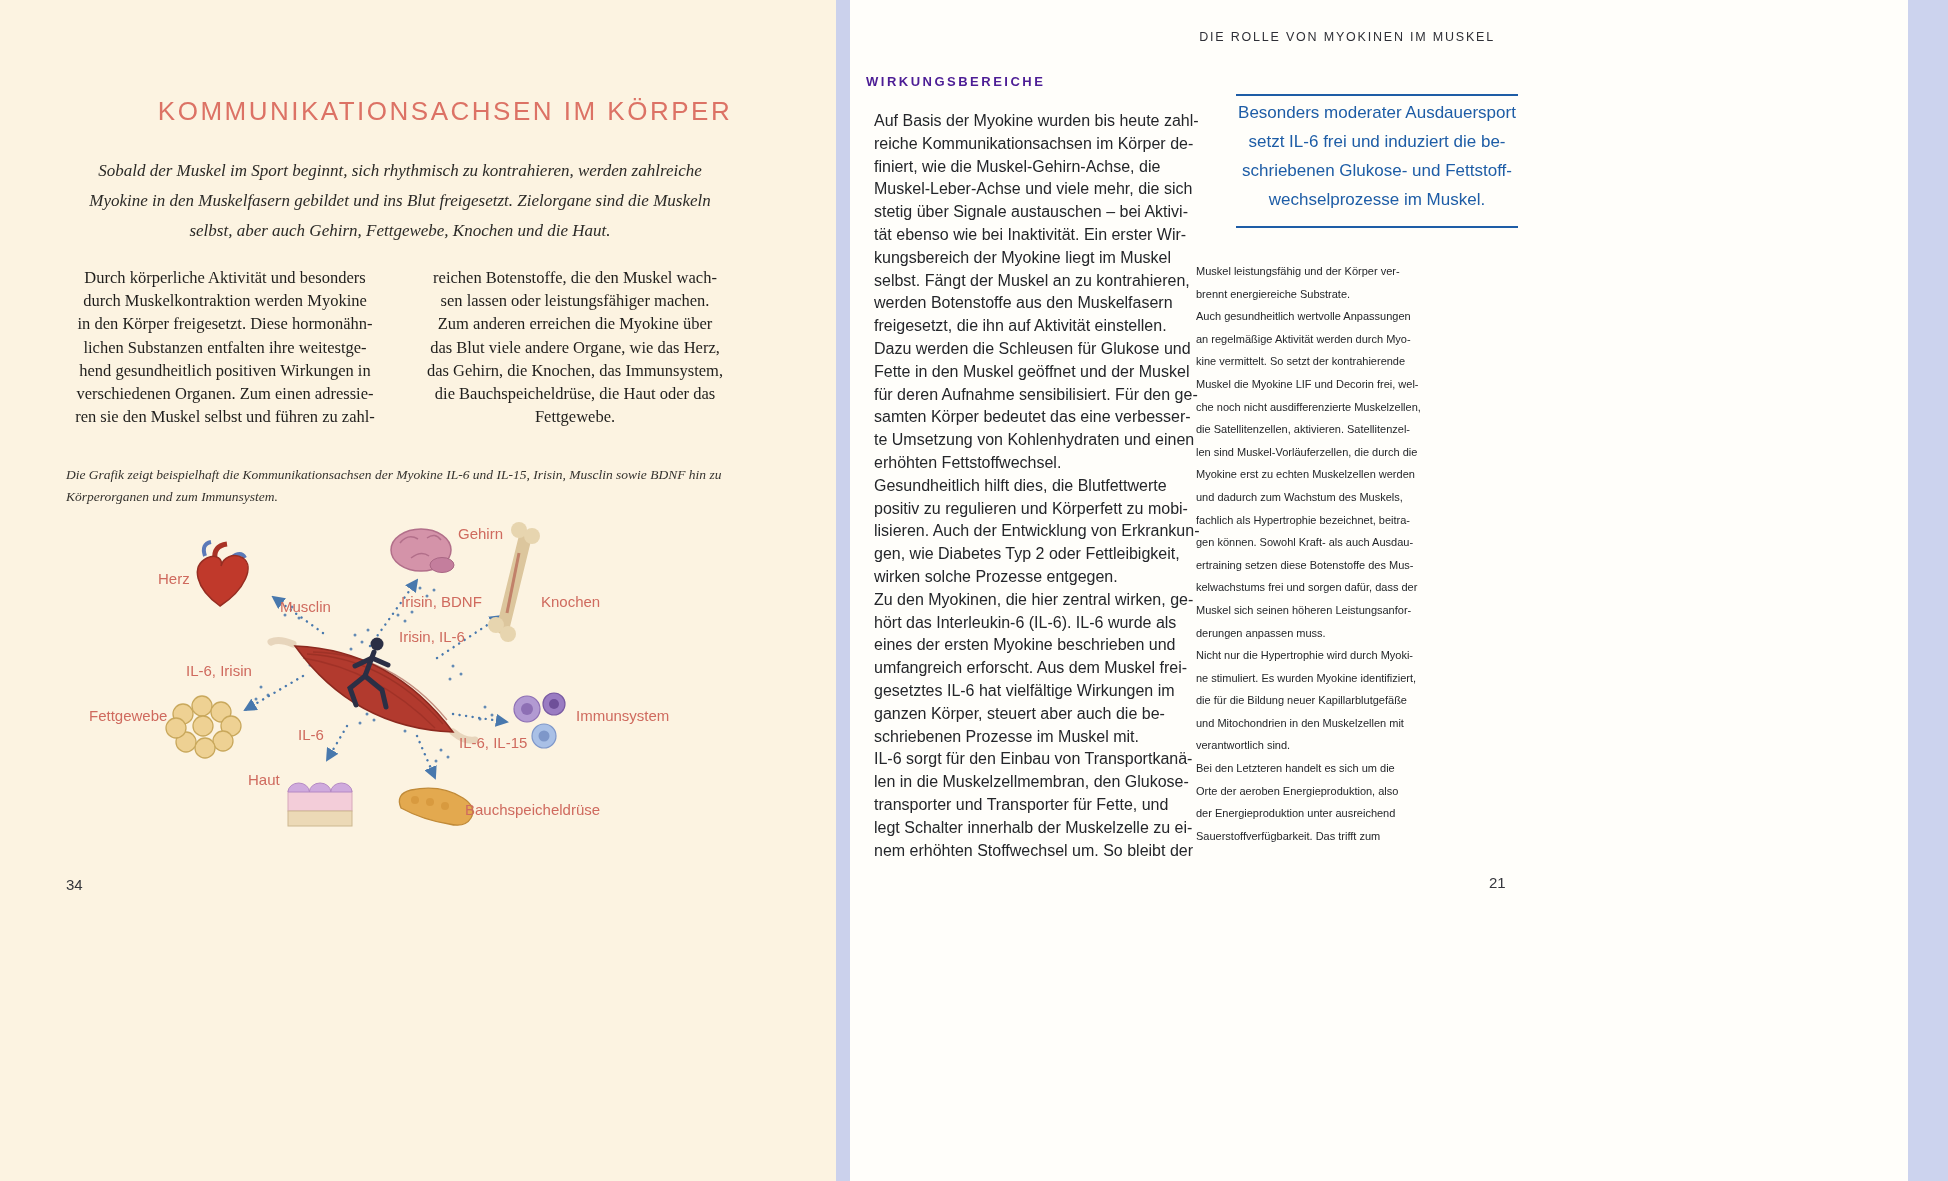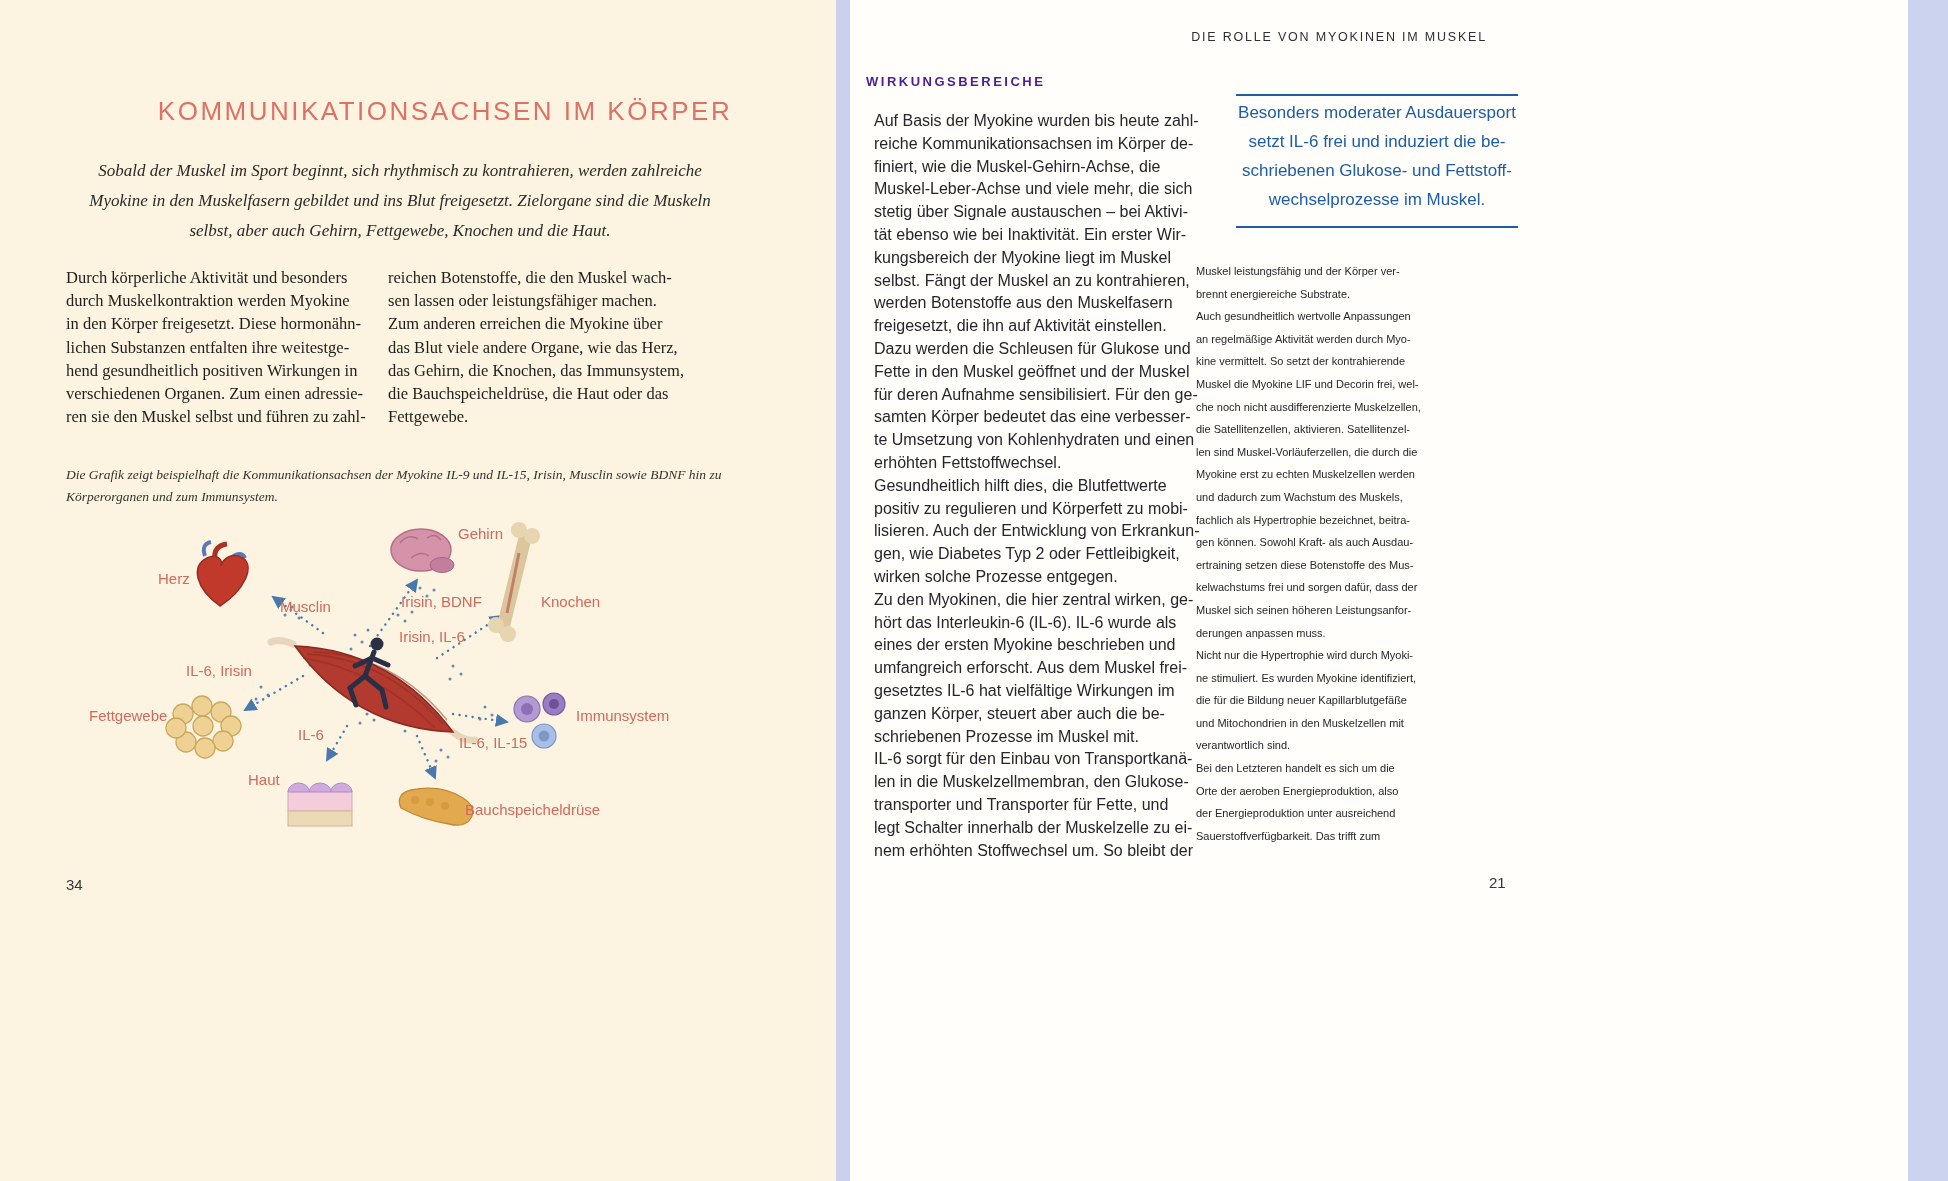--- a/index.html
+++ b/index.html
@@ -16,39 +16,39 @@
   
   .title{
     position:absolute;top:96px;left:0;width:100%;text-align:center;
     font-size:26px;letter-spacing:2.5px;color:#dc7265;font-weight:400;margin:0;padding-left:27px;
   }
   .intro{
     position:absolute;top:156px;left:70px;width:660px;margin:0;
     font-family:"Liberation Serif",serif;font-style:italic;font-size:17px;
     line-height:30px;color:#2b2a27;text-align:center;white-space:pre;
   }
-  .body-cols{position:absolute;top:266px;left:66px;display:flex;gap:4px;}
+  .body-cols{position:absolute;top:266px;left:66px;display:flex;gap:32px;text-align:center;}
   .body-col{
     width:318px;margin:0;font-family:"Liberation Serif",serif;
     font-size:16.5px;line-height:23.2px;color:#1f1e1c;white-space:pre;
   }
   .caption{
     position:absolute;top:464px;left:66px;margin:0;
     font-family:"Liberation Serif",serif;font-style:italic;font-size:13.5px;
     line-height:22px;color:#34322e;white-space:pre;
   }
   .diagram{position:absolute;left:55px;top:508px;}
   .diagram text{fill:#cf6a5e;font-family:"Liberation Sans",sans-serif;font-size:15px;}
   .pagenum{position:absolute;font-size:15px;color:#35363c;}
   .pagenum.pn-left{left:66px;top:876px;}
   .pagenum.pn-right{left:639px;top:874px;}
 
   
   .running-header{
-    position:absolute;top:30px;left:333px;width:304px;text-align:right;
+    position:absolute;top:30px;left:341px;width:304px;text-align:right;
     font-size:12.5px;letter-spacing:1.8px;color:#2e2f36;
   }
   .heading{
     position:absolute;top:74px;left:16px;margin:0;
     font-size:13px;font-weight:700;letter-spacing:2.5px;color:#4c1d95;
   }
   .rcol1{
     position:absolute;top:102px;left:16px;width:322px;margin:8px;
     font-size:16px;line-height:22.8px;color:#24262a;white-space:pre;
   }
@@ -82,21 +82,21 @@
 ren sie den Muskel selbst und führen zu zahl-</p>
     <p class="body-col">reichen Botenstoffe, die den Muskel wach-
 sen lassen oder leistungsfähiger machen.
 Zum anderen erreichen die Myokine über
 das Blut viele andere Organe, wie das Herz,
 das Gehirn, die Knochen, das Immunsystem,
 die Bauchspeicheldrüse, die Haut oder das
 Fettgewebe.</p>
   </div>
 
-  <p class="caption">Die Grafik zeigt beispielhaft die Kommunikationsachsen der Myokine IL-9 und IL-15, Irisin, Musclin sowie BDNF hin zu
+  <p class="caption">Die Grafik zeigt beispielhaft die Kommunikationsachsen der Myokine IL-6 und IL-15, Irisin, Musclin sowie BDNF hin zu
 Körperorganen und zum Immunsystem.</p>
 
   <svg class="diagram" width="725" height="365" viewBox="0 0 725 365">
     <defs>
       <marker id="arr" viewBox="0 0 10 10" refX="8.5" refY="5" markerWidth="5.5" markerHeight="5.5" orient="auto">
         <path d="M0,0L10,5L0,10z" fill="#4878ad"></path>
       </marker>
     </defs>
 
     <g stroke="#4878ad" stroke-width="2.4" fill="none" stroke-linecap="round" stroke-dasharray="0.1 6.5">

